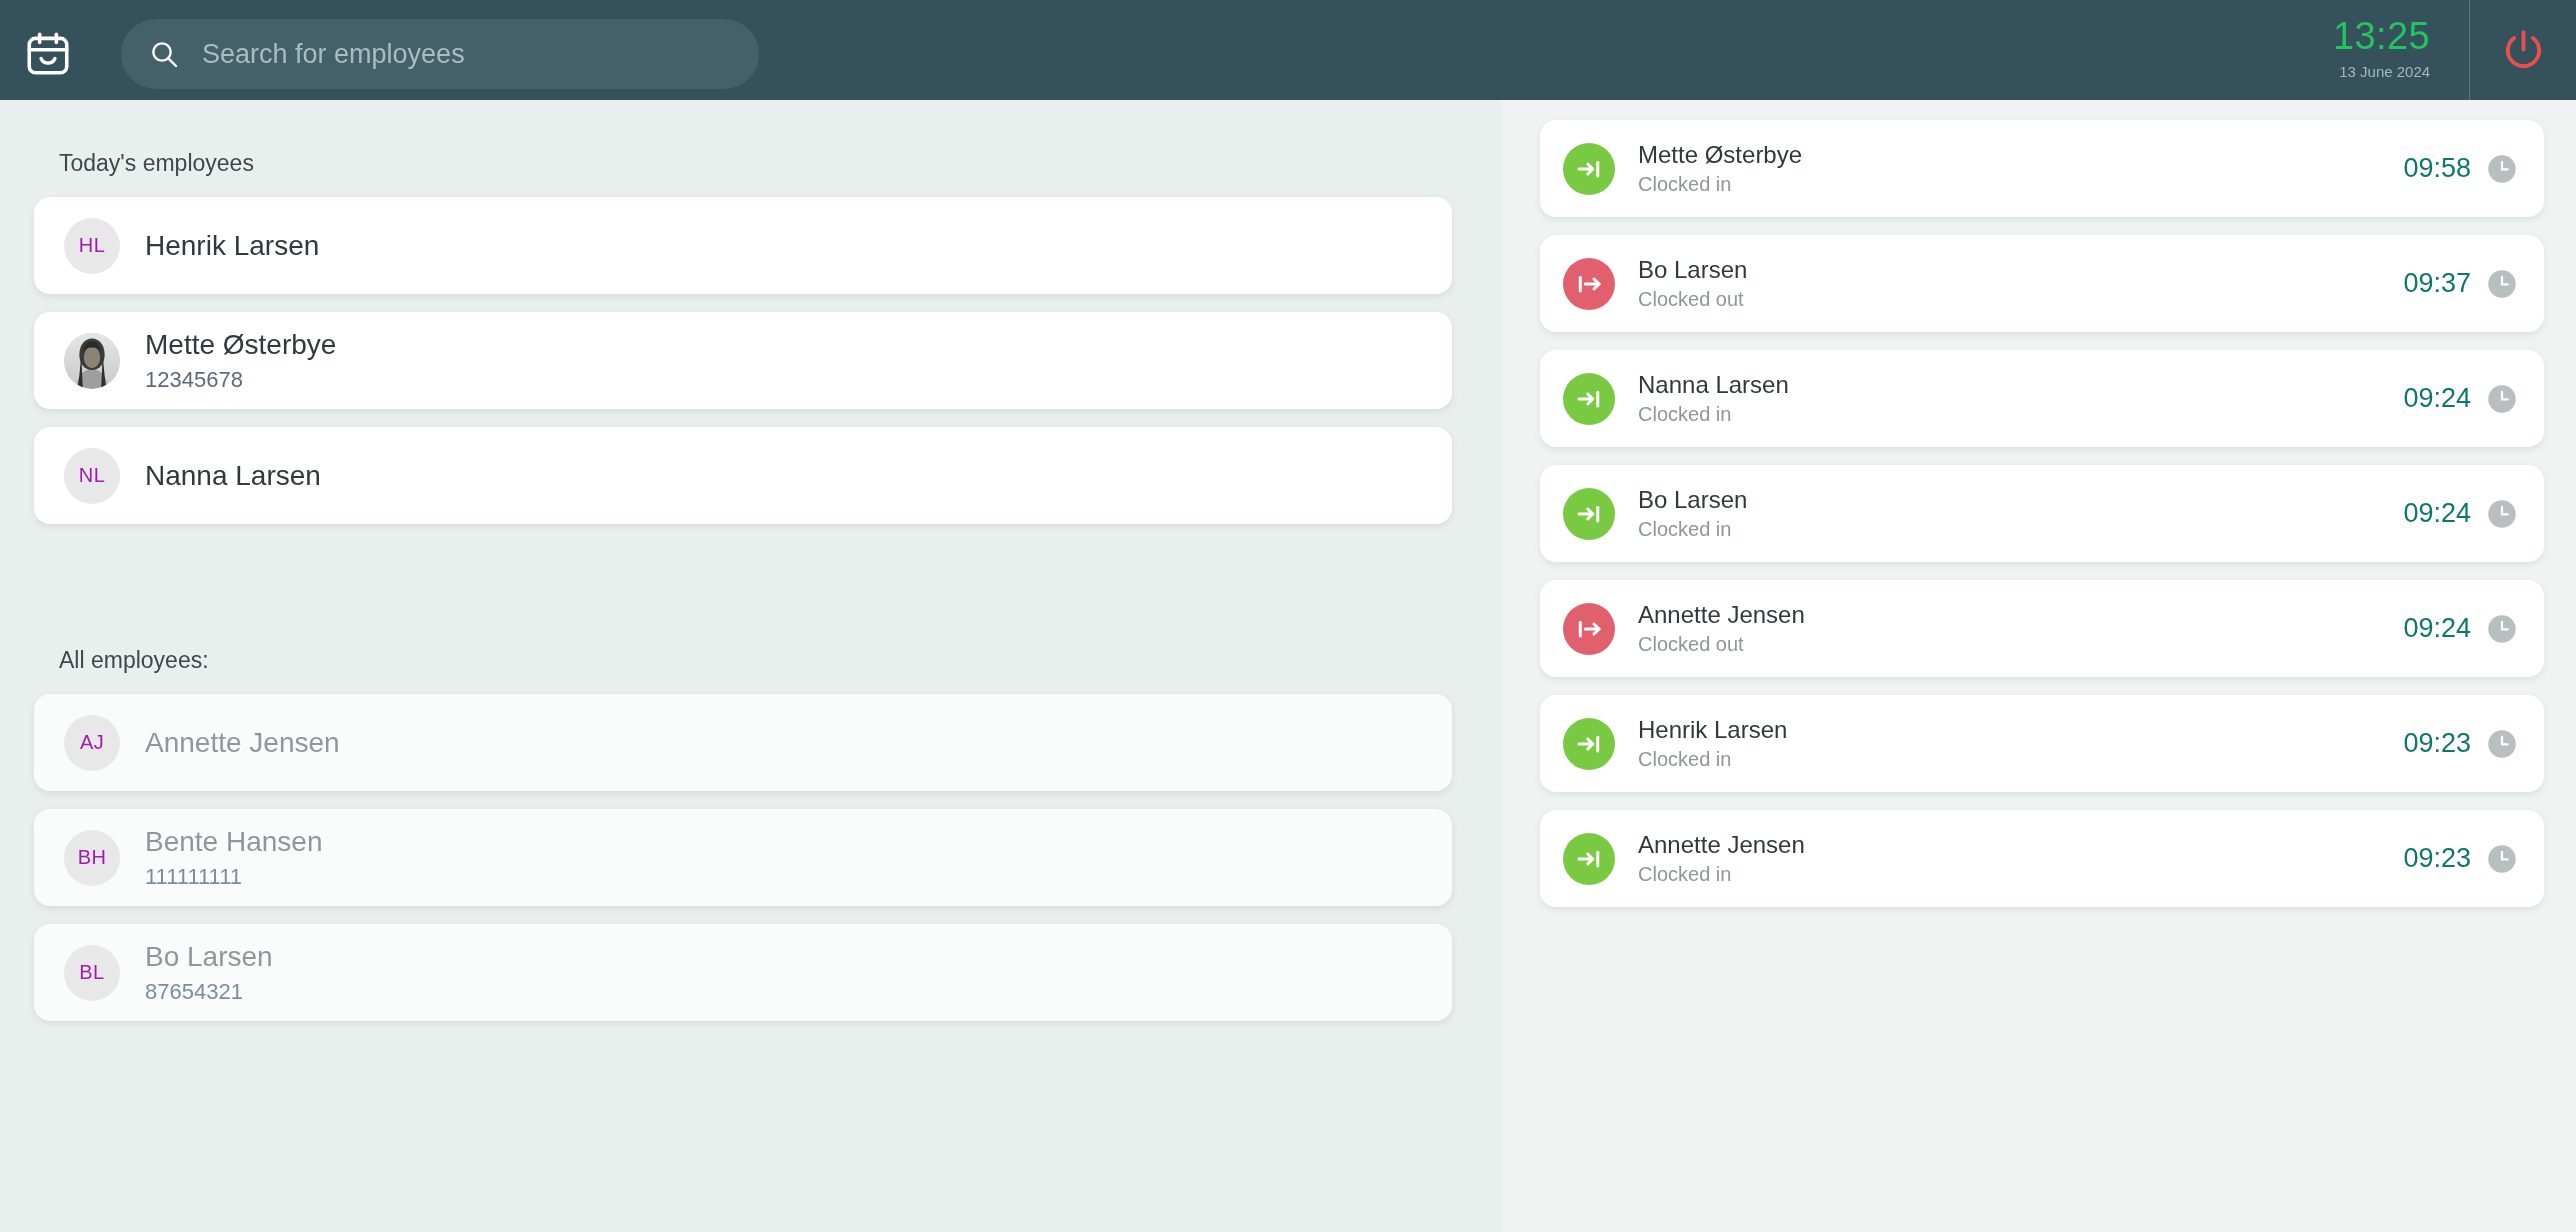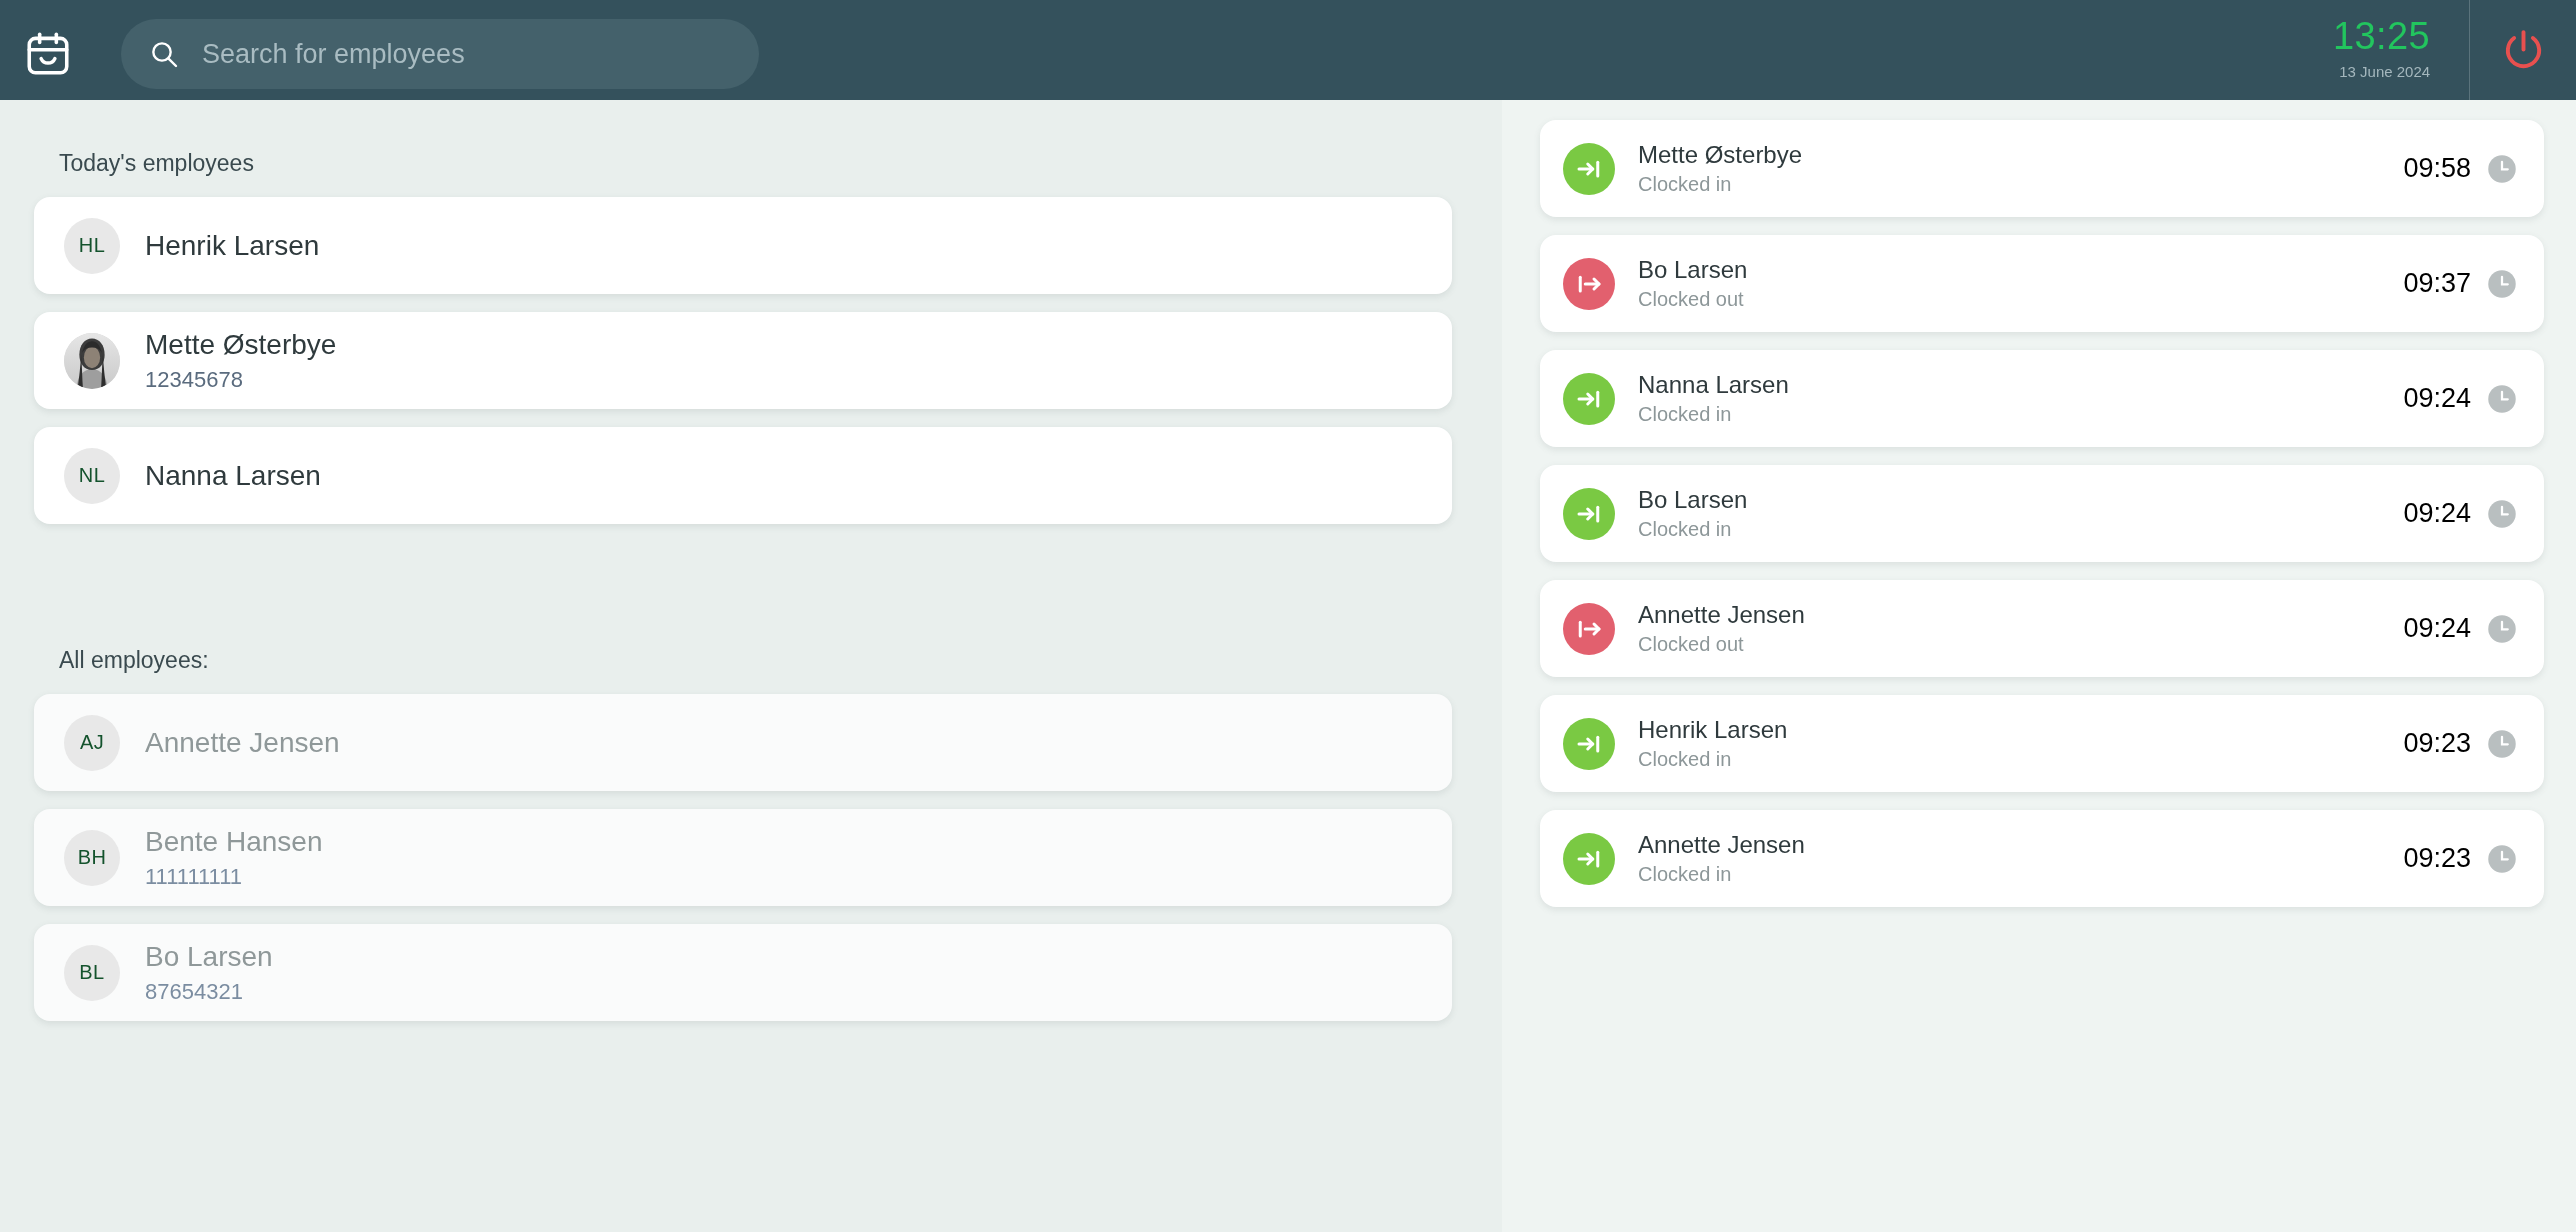--- a/index.html
+++ b/index.html
@@ -148,21 +148,21 @@
   .emp-card.muted { background: #fafbfb; }
   .avatar {
     width: 56px;
     height: 56px;
     flex: 0 0 56px;
     border-radius: 50%;
     background: #e8e8e8;
     display: flex;
     align-items: center;
     justify-content: center;
-    color: #14532d;
+    color: #a21caf;
     font-size: 20px;
     letter-spacing: 0.4px;
     overflow: hidden;
   }
   .avatar.photo { background: #d8d8d8; }
   .avatar.photo svg { width: 56px; height: 56px; display:block; }
   .emp-text { margin-left: 25px; display:flex; flex-direction: column; justify-content:center; }
   .emp-name { font-size: 28px; color: #2f3a3d; line-height: 34px; }
   .emp-card.muted .emp-name { color: #8f9899; }
   .emp-sub { font-size: 22px; color: #5a6b7e; line-height: 27px; margin-top: 3.6px; }
@@ -191,21 +191,21 @@
     display: flex;
     align-items: center;
     justify-content: center;
   }
   .act-badge.in { background: #7ac943; }
   .act-badge.out { background: #e2606e; }
   .act-badge svg { width: 30px; height: 30px; display:block; }
   .act-text { margin-left: 23px; flex: 1; display:flex; flex-direction:column; }
   .act-name { font-size: 24px; color: #2f3a3d; line-height: 30px; }
   .act-status { font-size: 20px; color: #8d9799; line-height: 25px; margin-top: 2.7px; }
-  .act-time { font-size: 27px; color: #000000; margin-right: 16px; }
+  .act-time { font-size: 27px; color: #0f766e; margin-right: 16px; }
   .act-clock { width: 30px; height: 30px; flex: 0 0 30px; }
   .act-clock svg { width: 30px; height: 30px; display: block; }
 </style>
 </head>
 <body>
 
 <div class="header">
 
   <div class="logo-icon">
     <svg viewBox="0 0 24 24" fill="none" stroke="#ffffff" stroke-width="1.7" stroke-linecap="round" stroke-linejoin="round">

